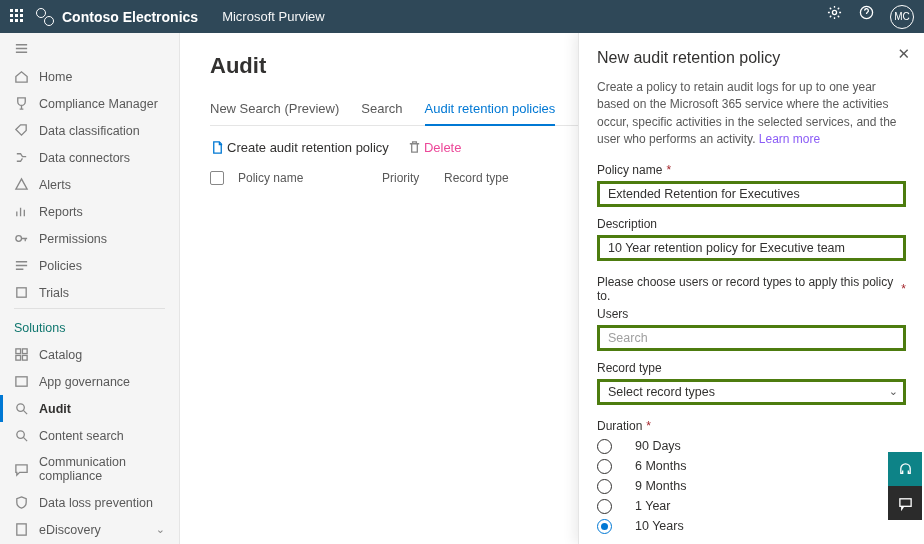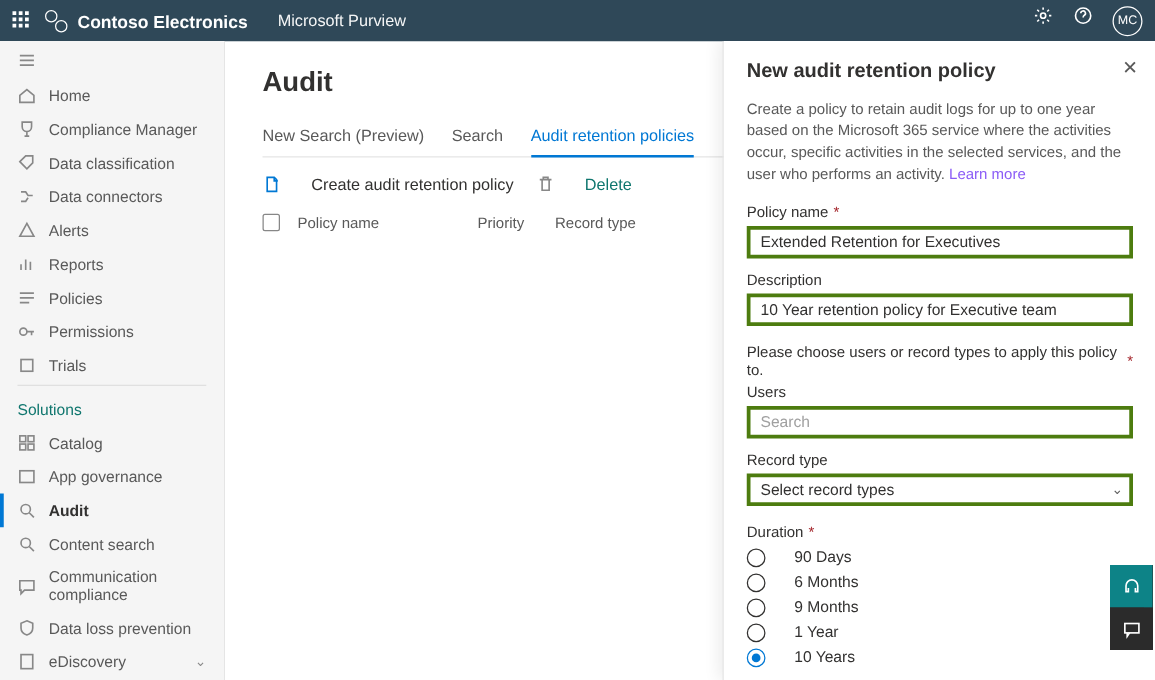--- a/index.html
+++ b/index.html
@@ -24,31 +24,31 @@
 .nav-icon{width:15px;height:15px;display:flex;align-items:center;justify-content:center;color:#888;flex-shrink:0}
 .nav-section{padding:10px 14px 6px;font-size:12.5px;color:#0f766e}
 .nav-hr{border:none;border-top:1px solid #e0e0e0;margin:2px 14px}
 .chev{margin-left:auto;color:#888;font-size:11px}
 .main{flex:1;padding:20px 30px;position:relative;overflow:hidden}
 h1{font-size:22px;font-weight:600;margin-bottom:16px}
 .tabs{display:flex;gap:22px;border-bottom:1px solid #e5e5e5;margin-bottom:14px}
 .tab{padding:6px 0 8px;color:#595959;cursor:pointer;font-size:13px}
 .tab.active{color:#0078d4;border-bottom:2px solid #0078d4;margin-bottom:-1px}
 .toolbar{display:flex;gap:18px;align-items:center;margin-bottom:14px;font-size:13px}
-.tool{display:flex;align-items:flex-start;gap:24px;color:#323130;cursor:pointer}
-.tool.disabled{color:#0f766e}
+.tool{display:flex;align-items:flex-start;gap:2px;color:#323130;cursor:pointer}
+.tool.disabled{color:#ec4899}
 .table-head{display:flex;align-items:center;gap:14px;color:#595959;font-size:12px;padding:2px 0}
 .th-check{width:14px;height:14px;border:1px solid #878787;border-radius:2px}
 .th-name{width:130px}
 .th-prio{width:48px}
 .th-rec{width:90px}
 .th-act{margin-left:auto}
 .panel{position:absolute;right:0;top:0;bottom:0;width:346px;background:#fff;border-left:1px solid #e5e5e5;padding:16px 18px 12px;overflow-y:auto;box-shadow:-4px 0 12px rgba(0,0,0,.08)}
 .close{position:absolute;right:14px;top:12px;cursor:pointer;color:#595959;font-size:15px}
-.panel h2{font-size:16px;font-weight:700;margin-bottom:12px}
+.panel h2{font-size:16px;font-weight:400;margin-bottom:12px}
 .panel-desc{font-size:12px;color:#595959;line-height:1.45;margin-bottom:14px}
 .panel-desc a{color:#8b5cf6;text-decoration:none}
 .fld-label{font-size:12px;margin-bottom:4px;margin-top:10px;display:flex;align-items:center;gap:4px}
 .req{color:#a4262c}
 .fld-input{width:100%;border:3px solid #4d7c0f;height:26px;padding:0 8px;font-size:12.5px;color:#323130}
 .fld-input::placeholder{color:#a0a0a0}
 .select{position:relative}
 .select .chv{position:absolute;right:8px;top:6px;color:#595959;font-size:11px;pointer-events:none}
 .radio-group{margin-top:6px}
 .radio{display:flex;align-items:center;gap:23px;font-size:12.5px;margin:5px 0;cursor:pointer}
@@ -145,33 +145,33 @@
         <span class="nav-icon">
           <svg viewBox="0 0 16 16">
             <path d="M3 13V8M7 13V4M11 13V6"></path>
           </svg>
         </span>
         <span>Reports</span>
       </div>
     <div class="nav-item">
         <span class="nav-icon">
           <svg viewBox="0 0 16 16">
-            <path d="M2 4h12M2 8h12M2 12h8"></path>
-          </svg>
-        </span>
-        <span>Policies</span>
-      </div>
-    <div class="nav-item">
-        <span class="nav-icon">
-          <svg viewBox="0 0 16 16">
             <circle cx="5" cy="8" r="3"></circle>
             <path d="M8 8h6M12 8v3"></path>
           </svg>
         </span>
         <span>Permissions</span>
+      </div>
+    <div class="nav-item">
+        <span class="nav-icon">
+          <svg viewBox="0 0 16 16">
+            <path d="M2 4h12M2 8h12M2 12h8"></path>
+          </svg>
+        </span>
+        <span>Policies</span>
       </div>
     <div class="nav-item">
         <span class="nav-icon">
           <svg viewBox="0 0 16 16">
             <rect x="3" y="3" width="10" height="10"></rect>
           </svg>
         </span>
         <span>Trials</span>
       </div>
     <hr class="nav-hr">

